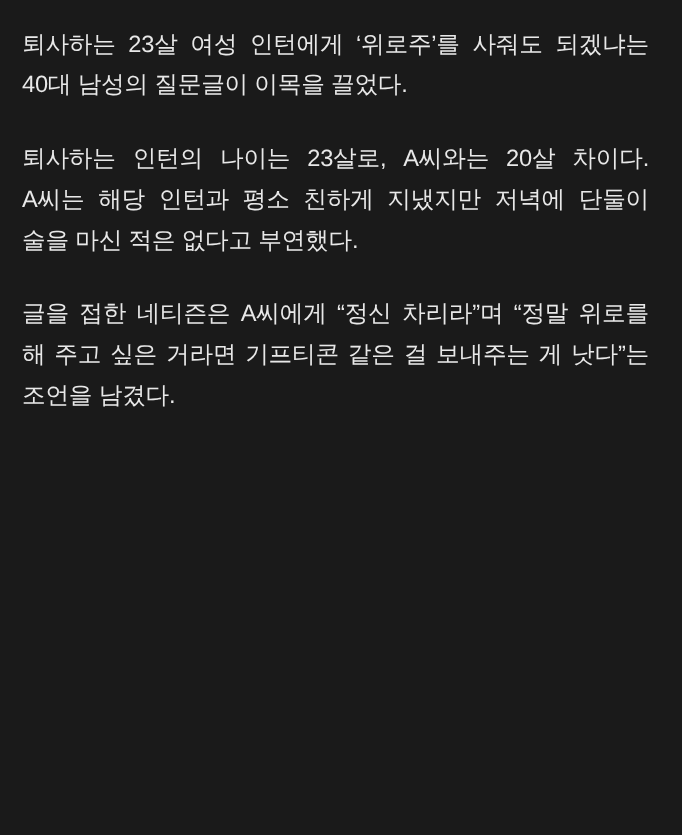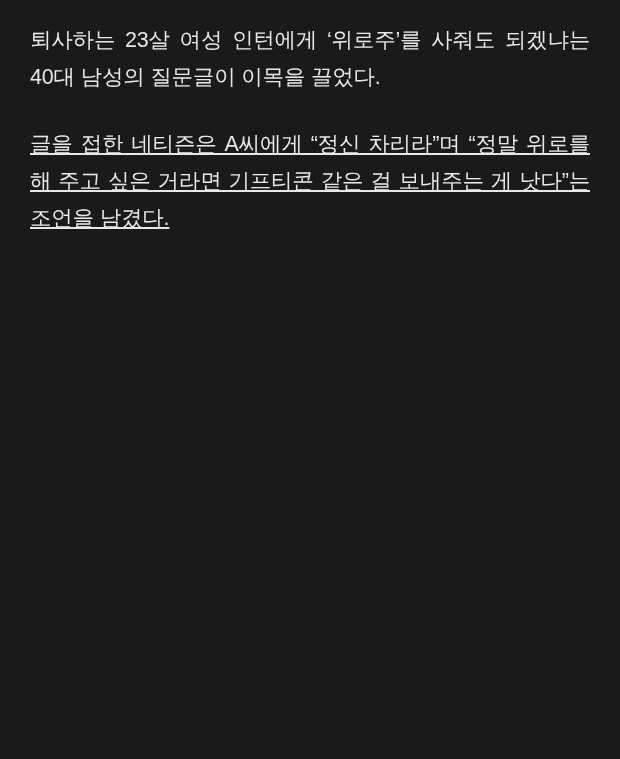--- a/index.html
+++ b/index.html
@@ -10,37 +10,37 @@
     width: 620px;
     height: 759px;
     background: #1a1a1a;
     font-family: "Liberation Sans", sans-serif;
     overflow: hidden;
   }
   .article {
     box-sizing: border-box;
     width: 620px;
     height: 759px;
-    padding: 22px 30px 0 30px;
+    padding: 22px 30px 0 20px;
     background: #1a1a1a;
   }
   .para {
     color: #e8e8e8;
     font-size: 21.5px;
     line-height: 1.72;
     letter-spacing: -0.2px;
     margin: 0 0 30px 0;
     text-align: justify;
     text-justify: inter-character;
     word-break: keep-all;
   }
   .para:last-child {
     margin-bottom: 0;
-    text-decoration: underline;
   }
 </style>
 </head>
 <body>
 
 <div class="article">
   <p class="para">퇴사하는 23살 여성 인턴에게 ‘위로주’를 사줘도 되겠냐는 40대 남성의 질문글이 이목을 끌었다.</p>
+  <p class="para">퇴사하는 인턴의 나이는 23살로, A씨와는 20살 차이다. A씨는 해당 인턴과 평소 친하게 지냈지만 저녁에 단둘이 술을 마신 적은 없다고 부연했다.</p>
   <p class="para">글을 접한 네티즌은 A씨에게 “정신 차리라”며 “정말 위로를 해 주고 싶은 거라면 기프티콘 같은 걸 보내주는 게 낫다”는 조언을 남겼다.</p>
 </div>
 
 </body></html>

